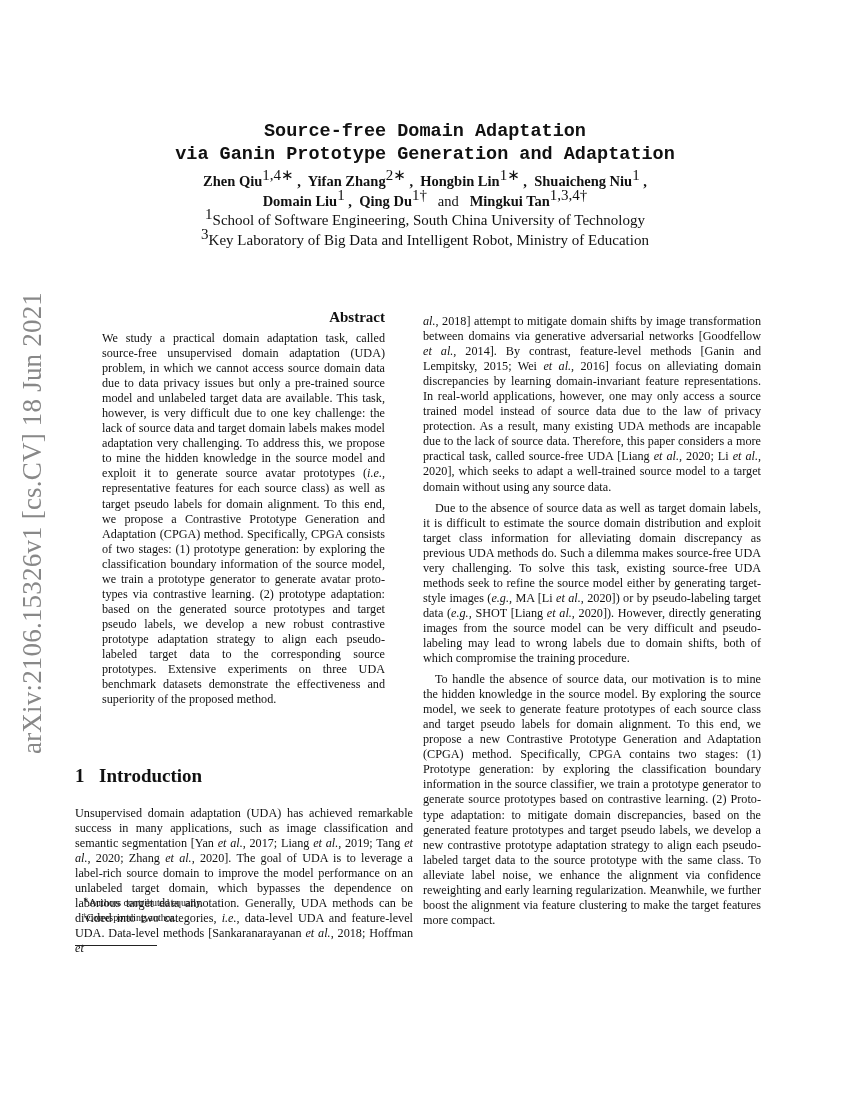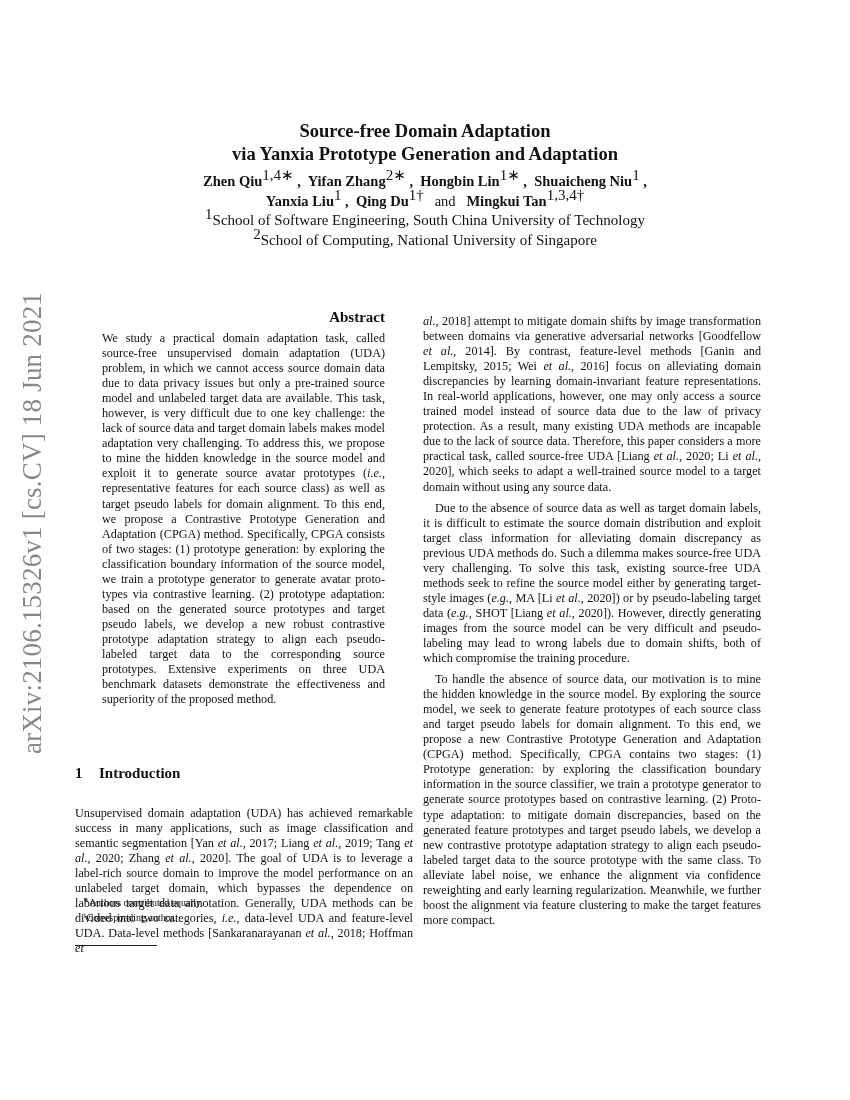--- a/index.html
+++ b/index.html
@@ -1,67 +1,67 @@
 <!DOCTYPE html>
 <html><head>
 <meta charset="utf-8">
 <style>
   html, body { margin:0; padding:0; background:#fff; }
   body { width:850px; height:1100px; position:relative; overflow:hidden; font-family:"Liberation Serif", serif; color:#111; }
   .arxiv { position:absolute; left:12px; top:295px; width:40px; height:455px; }
   .arxiv span { position:absolute; left:50%; top:50%; transform:translate(-50%,-50%) rotate(-90deg); white-space:nowrap; font-family:"Liberation Serif", serif; font-size:27px; color:#888; letter-spacing:0.2px; }
   .header { position:absolute; left:150px; top:120px; width:550px; text-align:center; }
-  .title { font-weight:bold; font-size:18.5px; line-height:23px; margin:0; }
+  .title { font-weight:bold; font-size:18.5px; line-height:23px; margin:0;font-family:Liberation Mono, monospace; }
   .authors { font-weight:bold; font-size:14.5px; line-height:19.5px; margin-top:6px; }
   .authors sup, .aff sup { font-size:15px; font-weight:normal; vertical-align:6px; line-height:0; }
   .authors .and { font-weight:normal; }
   .aff { font-size:15px; line-height:19.5px; }
   .col { position:absolute; font-size:12.2px; line-height:15.05px; text-align:justify; hyphens:manual; }
   .col p { margin:0; }
   .left-abs { left:102px; top:331px; width:283px; }
   .abs-title { position:absolute; left:102px; top:309px; width:283px; text-align:right; font-weight:bold; font-size:15px; }
-  .sec-title { position:absolute; left:75px; top:765px; font-weight:bold; font-size:15px; }
+  .sec-title { position:absolute; left:75px; top:765px; font-weight:bold; font-size:19px; }
   .sec-title .num { display:inline-block; width:24px; }
   .left-intro { left:75px; top:786px; width:338px;margin-top:20px; }
   .right { left:423px; top:314px; width:338px; }
   .right p.indent { text-indent:12px; margin-top:6px; }
   .fn-rule { position:absolute; left:75px; top:945px; width:82px; border-top:1px solid #222; }
   .fn { position:absolute; left:75px; top:896px; font-size:10px; line-height:14.5px;font-family:Liberation Serif, serif; }
   .fn div { padding-left:8px; }
   .fn sup { font-size:7px; vertical-align:4px; line-height:0; }
   i { font-style:italic; }
 </style>
 </head>
 <body>
 
 <div class="arxiv">
   <span>arXiv:2106.15326v1  [cs.CV]  18 Jun 2021</span>
 </div>
 
 <div class="header">
   <div class="title">
     <div>Source-free Domain Adaptation</div>
-    <div>via Yanxia Prototype Generation and Adaptation</div>
+    <div>via Ganin Prototype Generation and Adaptation</div>
   </div>
   <div class="authors">
     <div>
       <span>Zhen Qiu</span><sup>1,4∗</sup>&nbsp;,&nbsp;
       <span>Yifan Zhang</span><sup>2∗</sup>&nbsp;,&nbsp;
       <span>Hongbin Lin</span><sup>1∗</sup>&nbsp;,&nbsp;
       <span>Shuaicheng Niu</span><sup>1</sup>&nbsp;,
     </div>
     <div>
-      <span>Yanxia Liu</span><sup>1</sup>&nbsp;,&nbsp;
+      <span>Domain Liu</span><sup>1</sup>&nbsp;,&nbsp;
       <span>Qing Du</span><sup>1†</sup>&nbsp;&nbsp;
       <span class="and">and</span>&nbsp;&nbsp;
       <span>Mingkui Tan</span><sup>1,3,4†</sup>
     </div>
   </div>
   <div class="aff"><sup>1</sup><span>School of Software Engineering, South China University of Technology</span></div>
-  <div class="aff"><sup>2</sup><span>School of Computing, National University of Singapore</span></div>
+  <div class="aff"><sup>3</sup><span>Key Laboratory of Big Data and Intelligent Robot, Ministry of Education</span></div>
 </div>
 
 <div class="abs-title">Abstract</div>
 <div class="col left-abs">
   <p><span>We study a practical domain adaptation task, called source-free unsupervised domain adaptation (UDA) problem, in which we cannot access source domain data due to data privacy issues but only a pre-trained source model and unlabeled target data are available.  This task, however, is very difficult due to one key challenge: the lack of source data and target domain labels makes model adaptation very challenging.  To address this, we propose to mine the hidden knowledge in the source model and exploit it to generate source avatar prototypes (</span><i>i.e.,</i><span> representative features for each source class) as well as target pseudo labels for domain align­ment. To this end, we propose a Contrastive Proto­type Generation and Adaptation (CPGA) method. Specifically, CPGA consists of two stages:  (1) prototype generation:  by exploring the classifica­tion boundary information of the source model, we train a prototype generator to generate avatar proto­types via contrastive learning.  (2) prototype adap­tation:  based on the generated source prototypes and target pseudo labels, we develop a new robust contrastive prototype adaptation strategy to align each pseudo-labeled target data to the correspond­ing source prototypes.  Extensive experiments on three UDA benchmark datasets demonstrate the ef­fectiveness and superiority of the proposed method.</span></p>
 </div>
 
 <div class="sec-title"><span class="num">1</span><span>Introduction</span></div>
 
 <div class="col left-intro">

